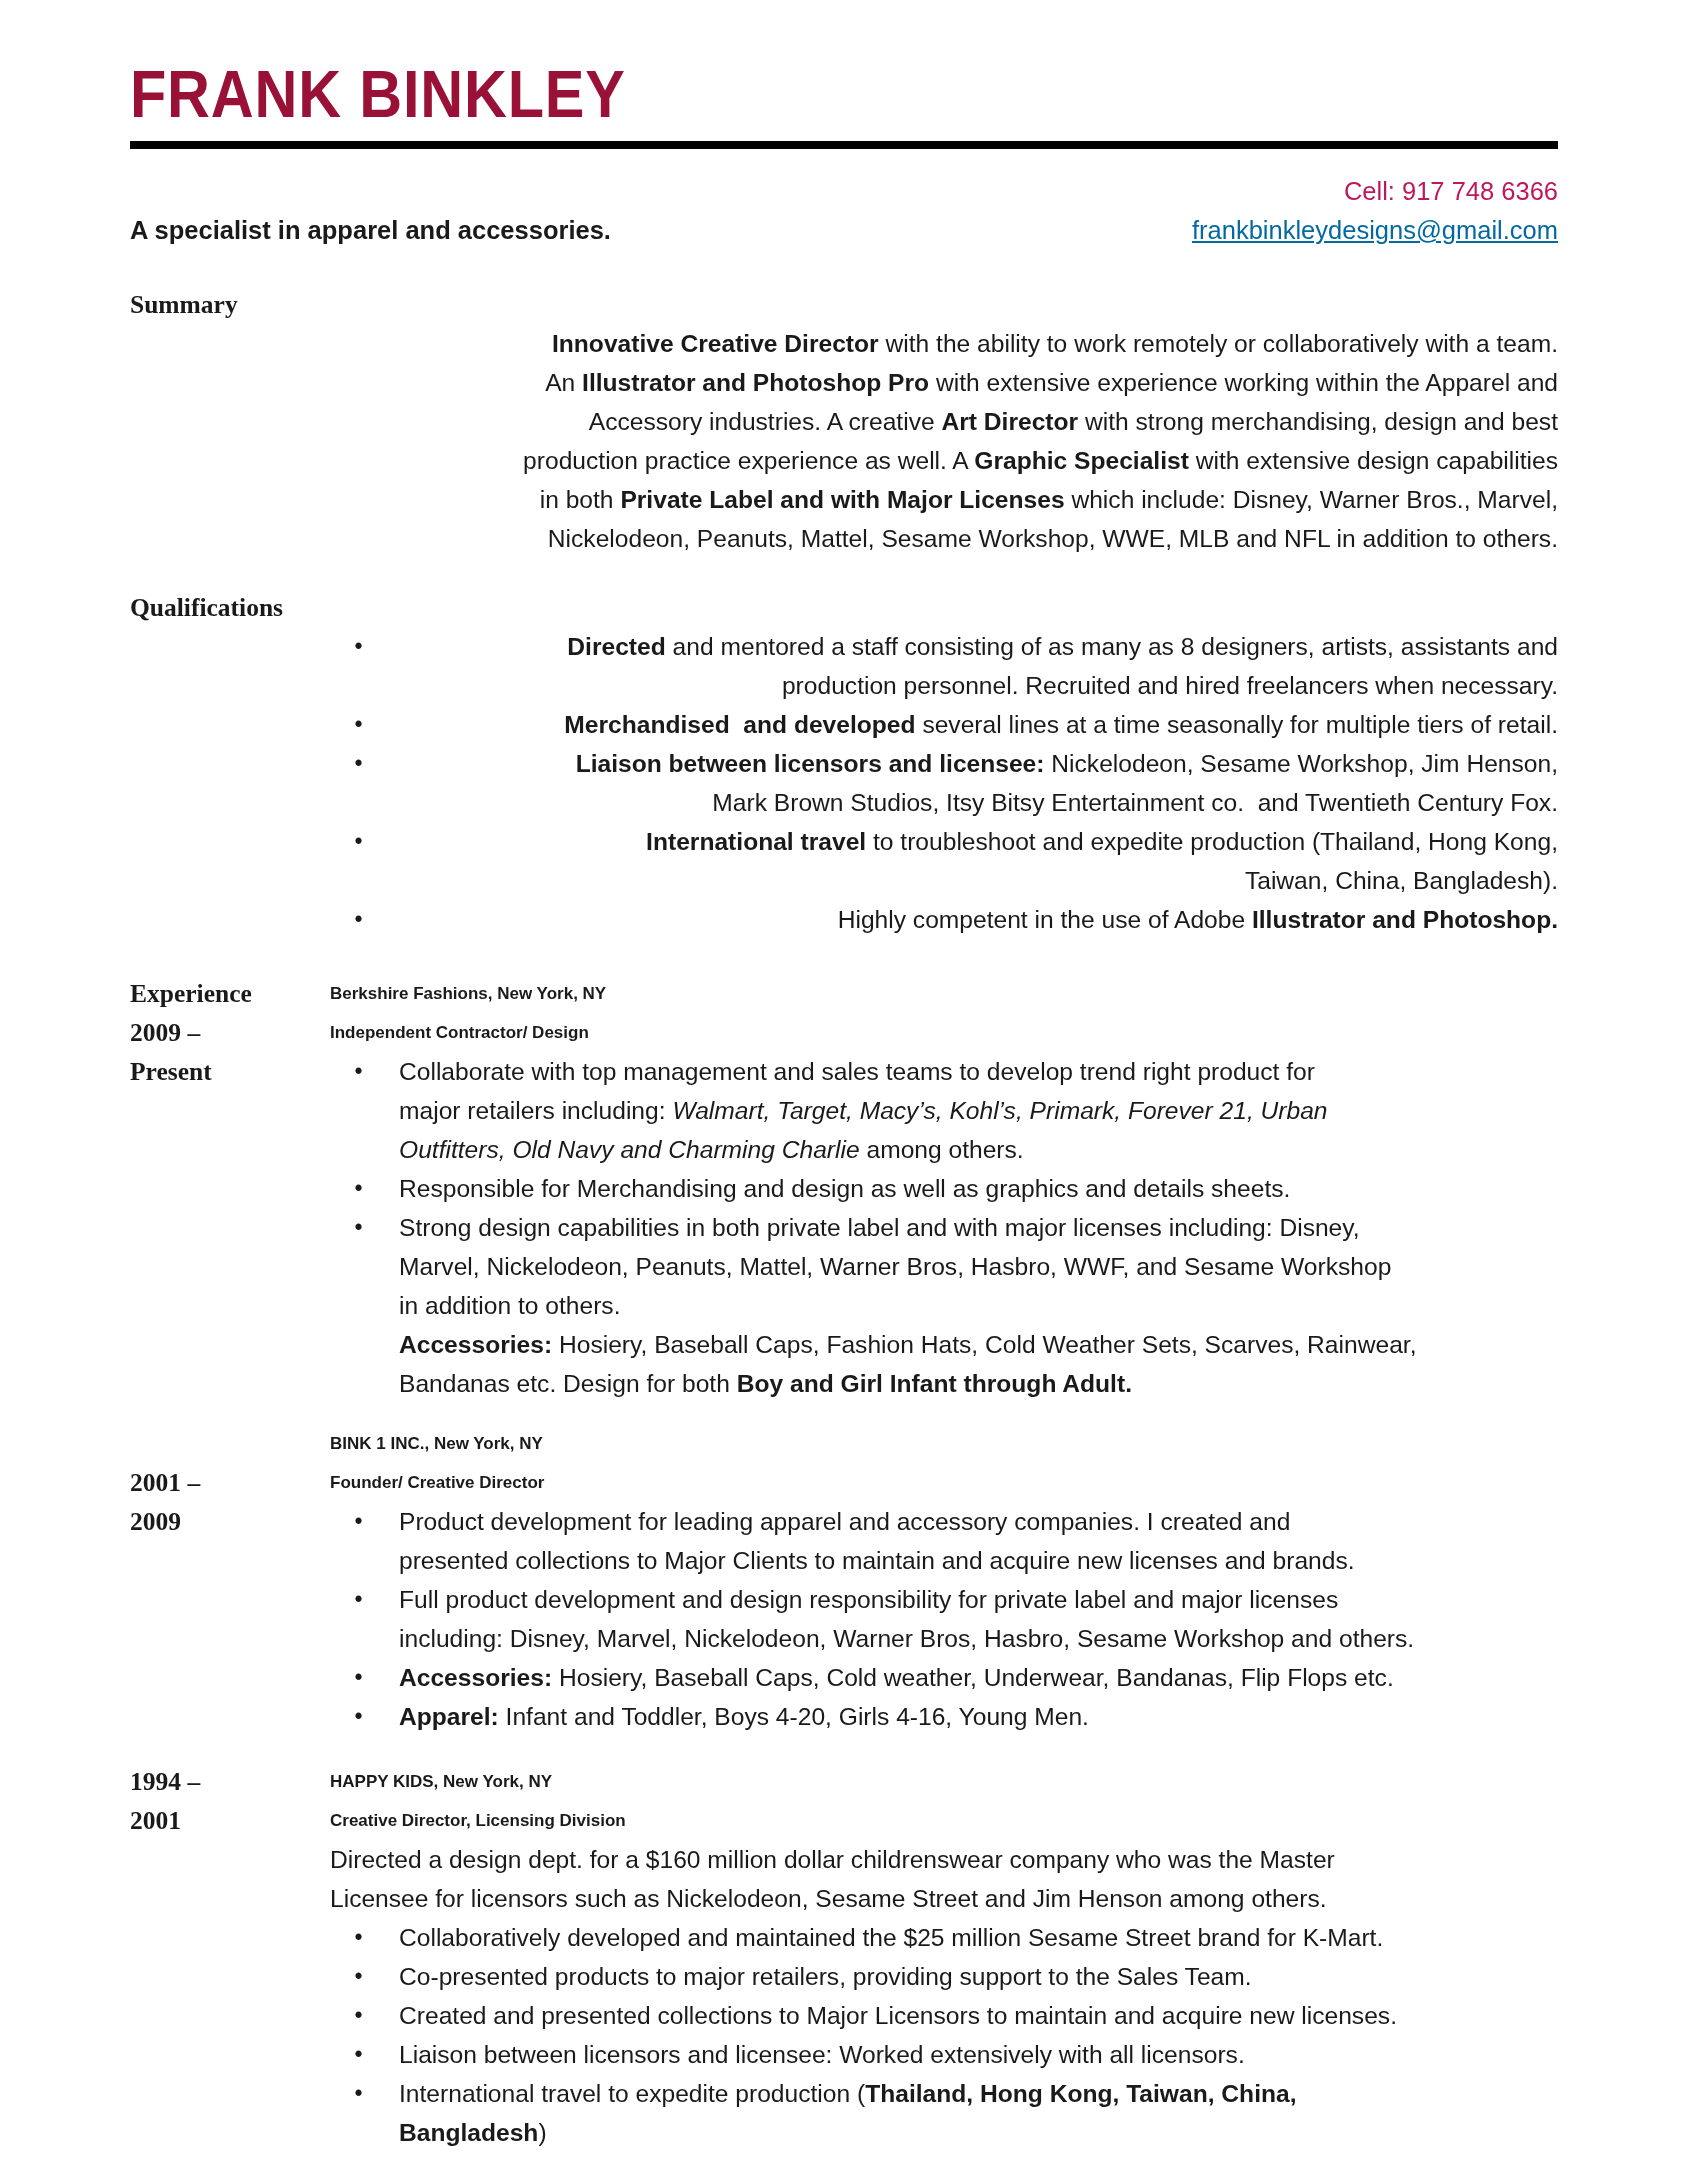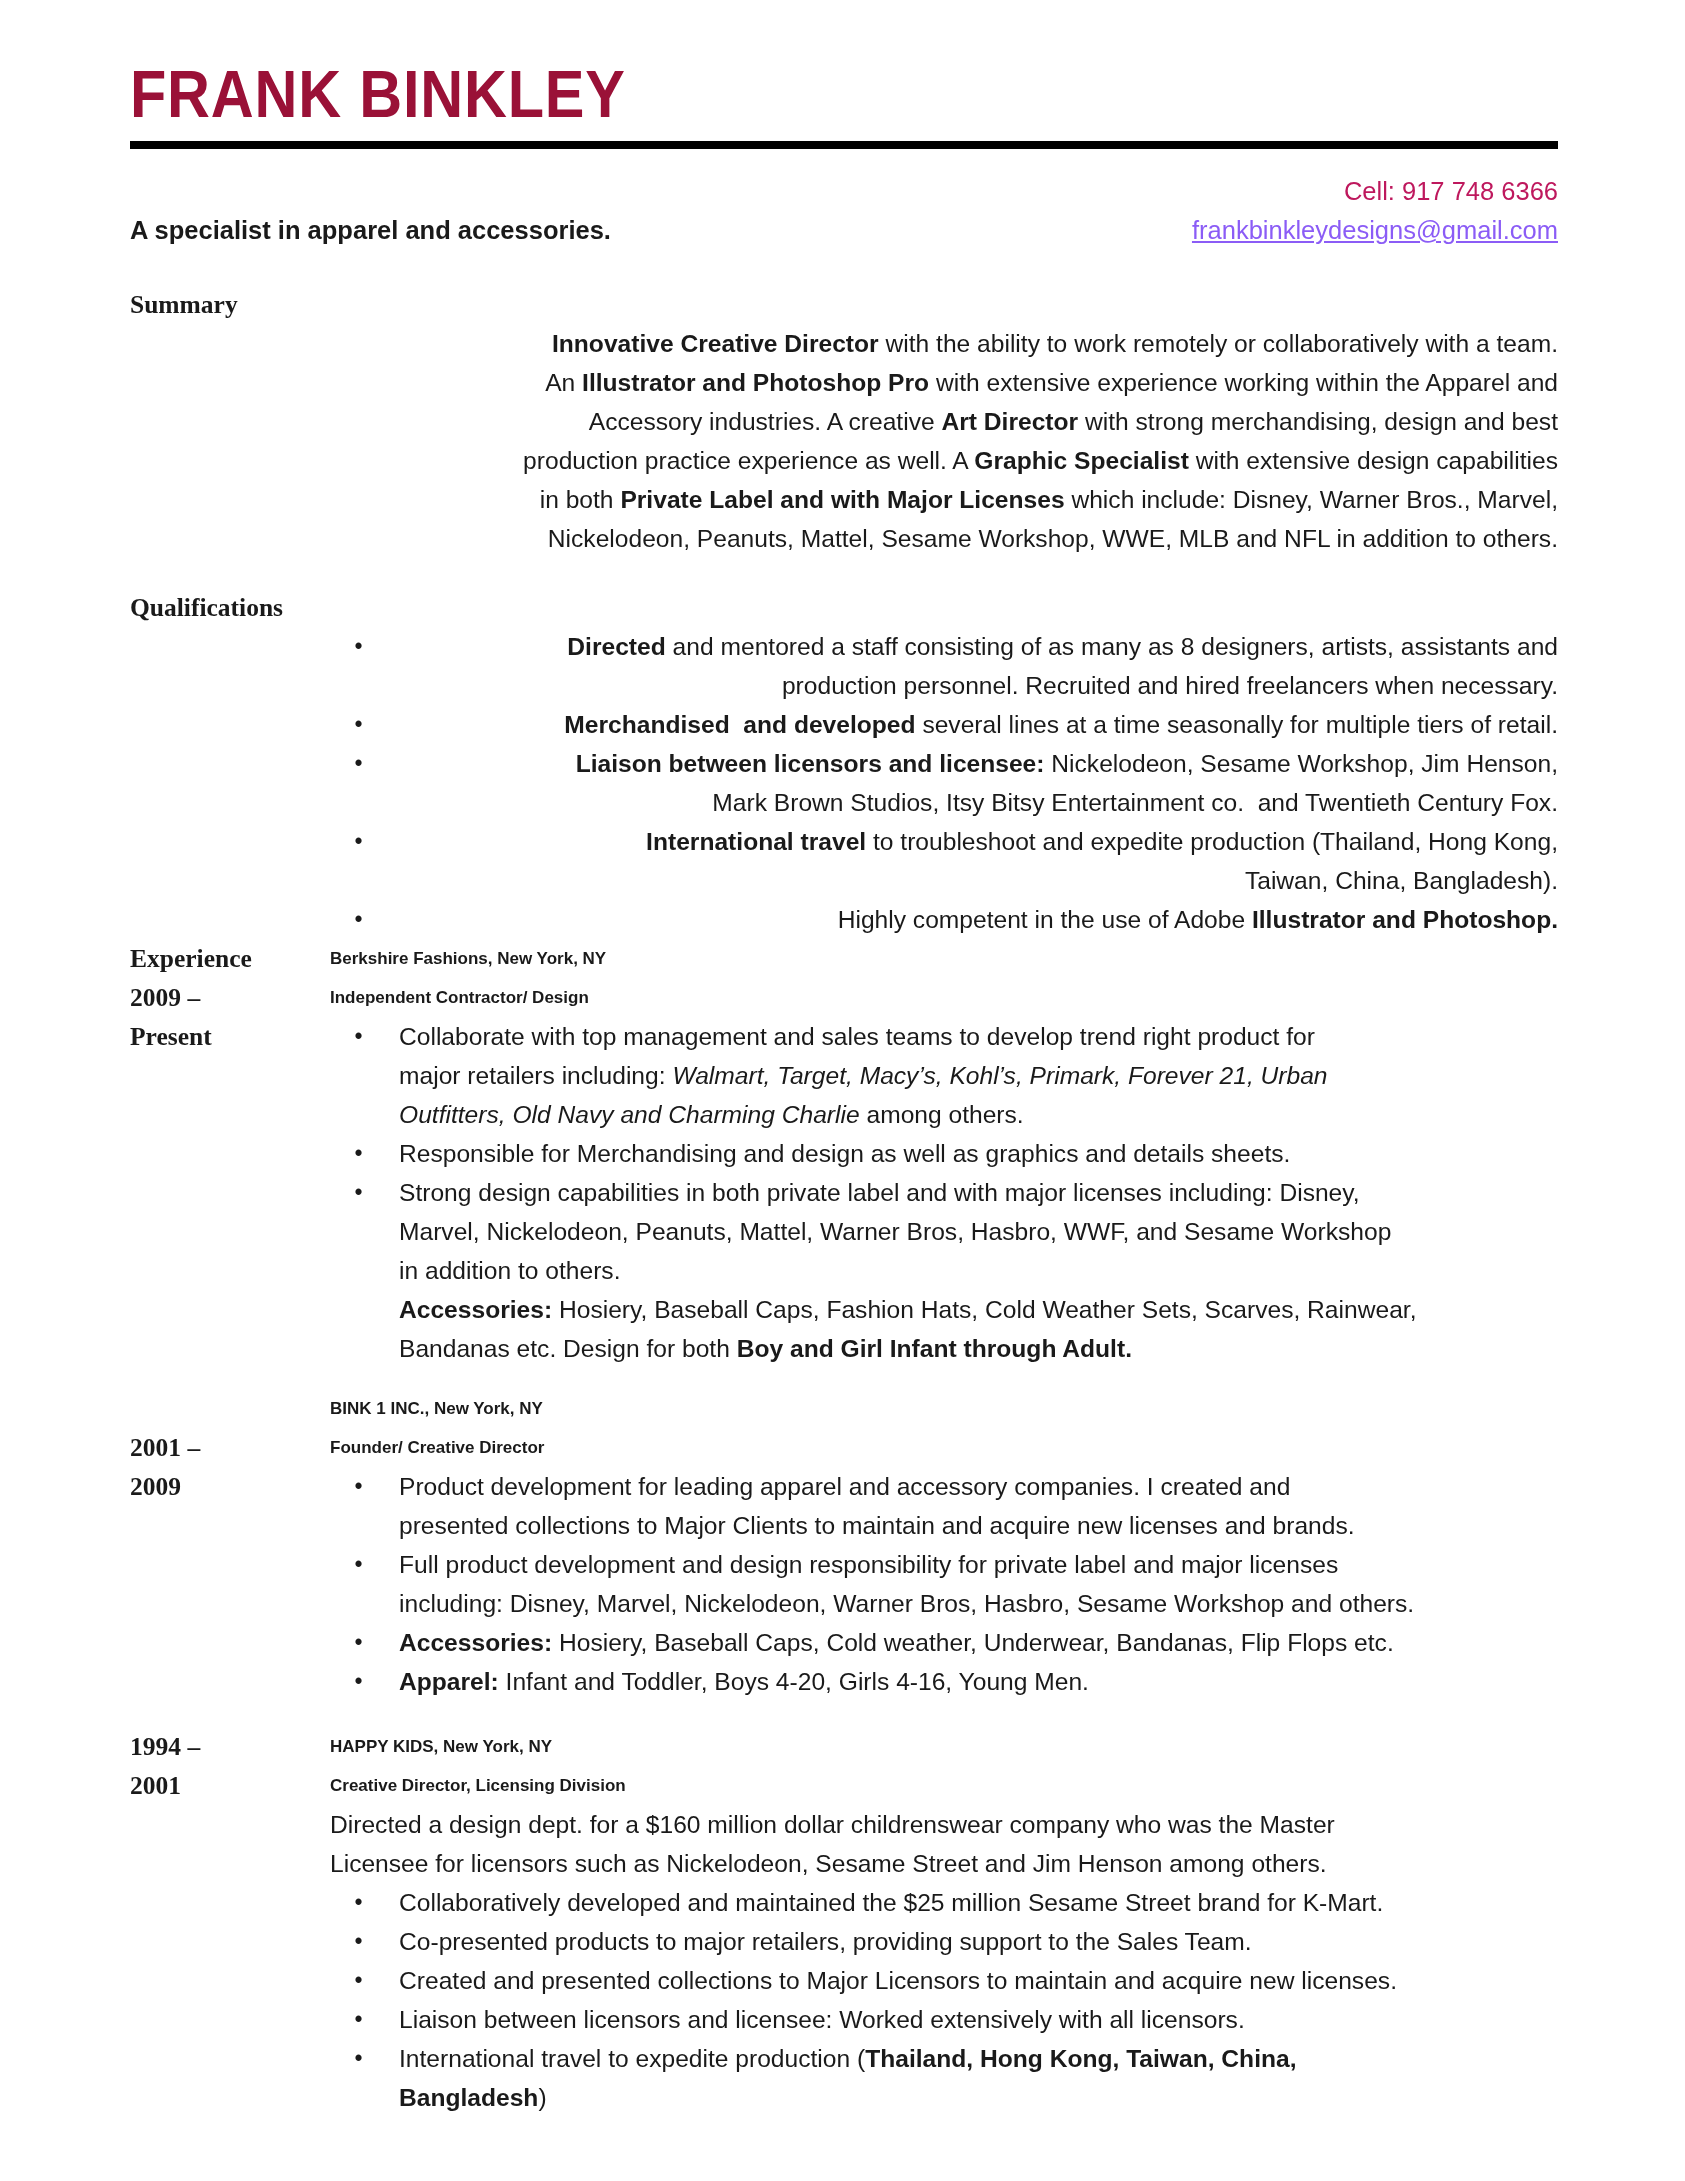--- a/index.html
+++ b/index.html
@@ -15,32 +15,32 @@
     margin: 0; font-size: 66px; font-weight: bold; line-height: 66px;
     color: #9a1137; letter-spacing: 0.9px;
     transform: scaleX(0.9); transform-origin: left center;
     white-space: nowrap;
   }
   .rule { height: 8px; background: #000; margin-top: 14px; }
   .subhead-row { display: flex; justify-content: space-between; align-items: flex-end; margin-top: 23px; }
   .tagline { font-size: 25.5px; font-weight: bold; line-height: 39px; }
   .contact { text-align: right; font-size: 25.5px; line-height: 39px; }
   .contact .cell { color: #be185d; }
-  .email { color: #8b5cf6; text-decoration: underline; cursor: pointer; }
+  .email { color: #0369a1; text-decoration: underline; cursor: pointer; }
 
   
   .row { display: flex; align-items: flex-start; }
   .label-col { width: 200px; flex: 0 0 200px; font-size: 25.5px; font-weight: bold; line-height: 39px; font-family: Liberation Serif, serif; }
   .content-col { flex: 1 1 auto; min-width: 0; }
   .content-col.drop { padding-top: 39px; text-align: right; }
   .label-col.offset1 { padding-top: 39px; }
 
   .sec-summary { margin-top: 35px; }
   .sec-qualifications { margin-top: 30px; }
-  .sec-job1 { }
+  .sec-job1 { margin-top: 35px; }
   .sec-job2 { margin-top: 21px; }
   .sec-job3 { margin-top: 26px; }
 
   .company, .role { margin: 0; font-size: 17px; font-weight: bold; line-height: 39px; }
 
   .para { margin: 0; font-size: 24.6px; line-height: 39px; white-space: pre-wrap; }
   .para.hang { padding-left: 69px; }
 
   ul.bullets { list-style: none; margin: 0; padding: 0; }
   ul.bullets li {

